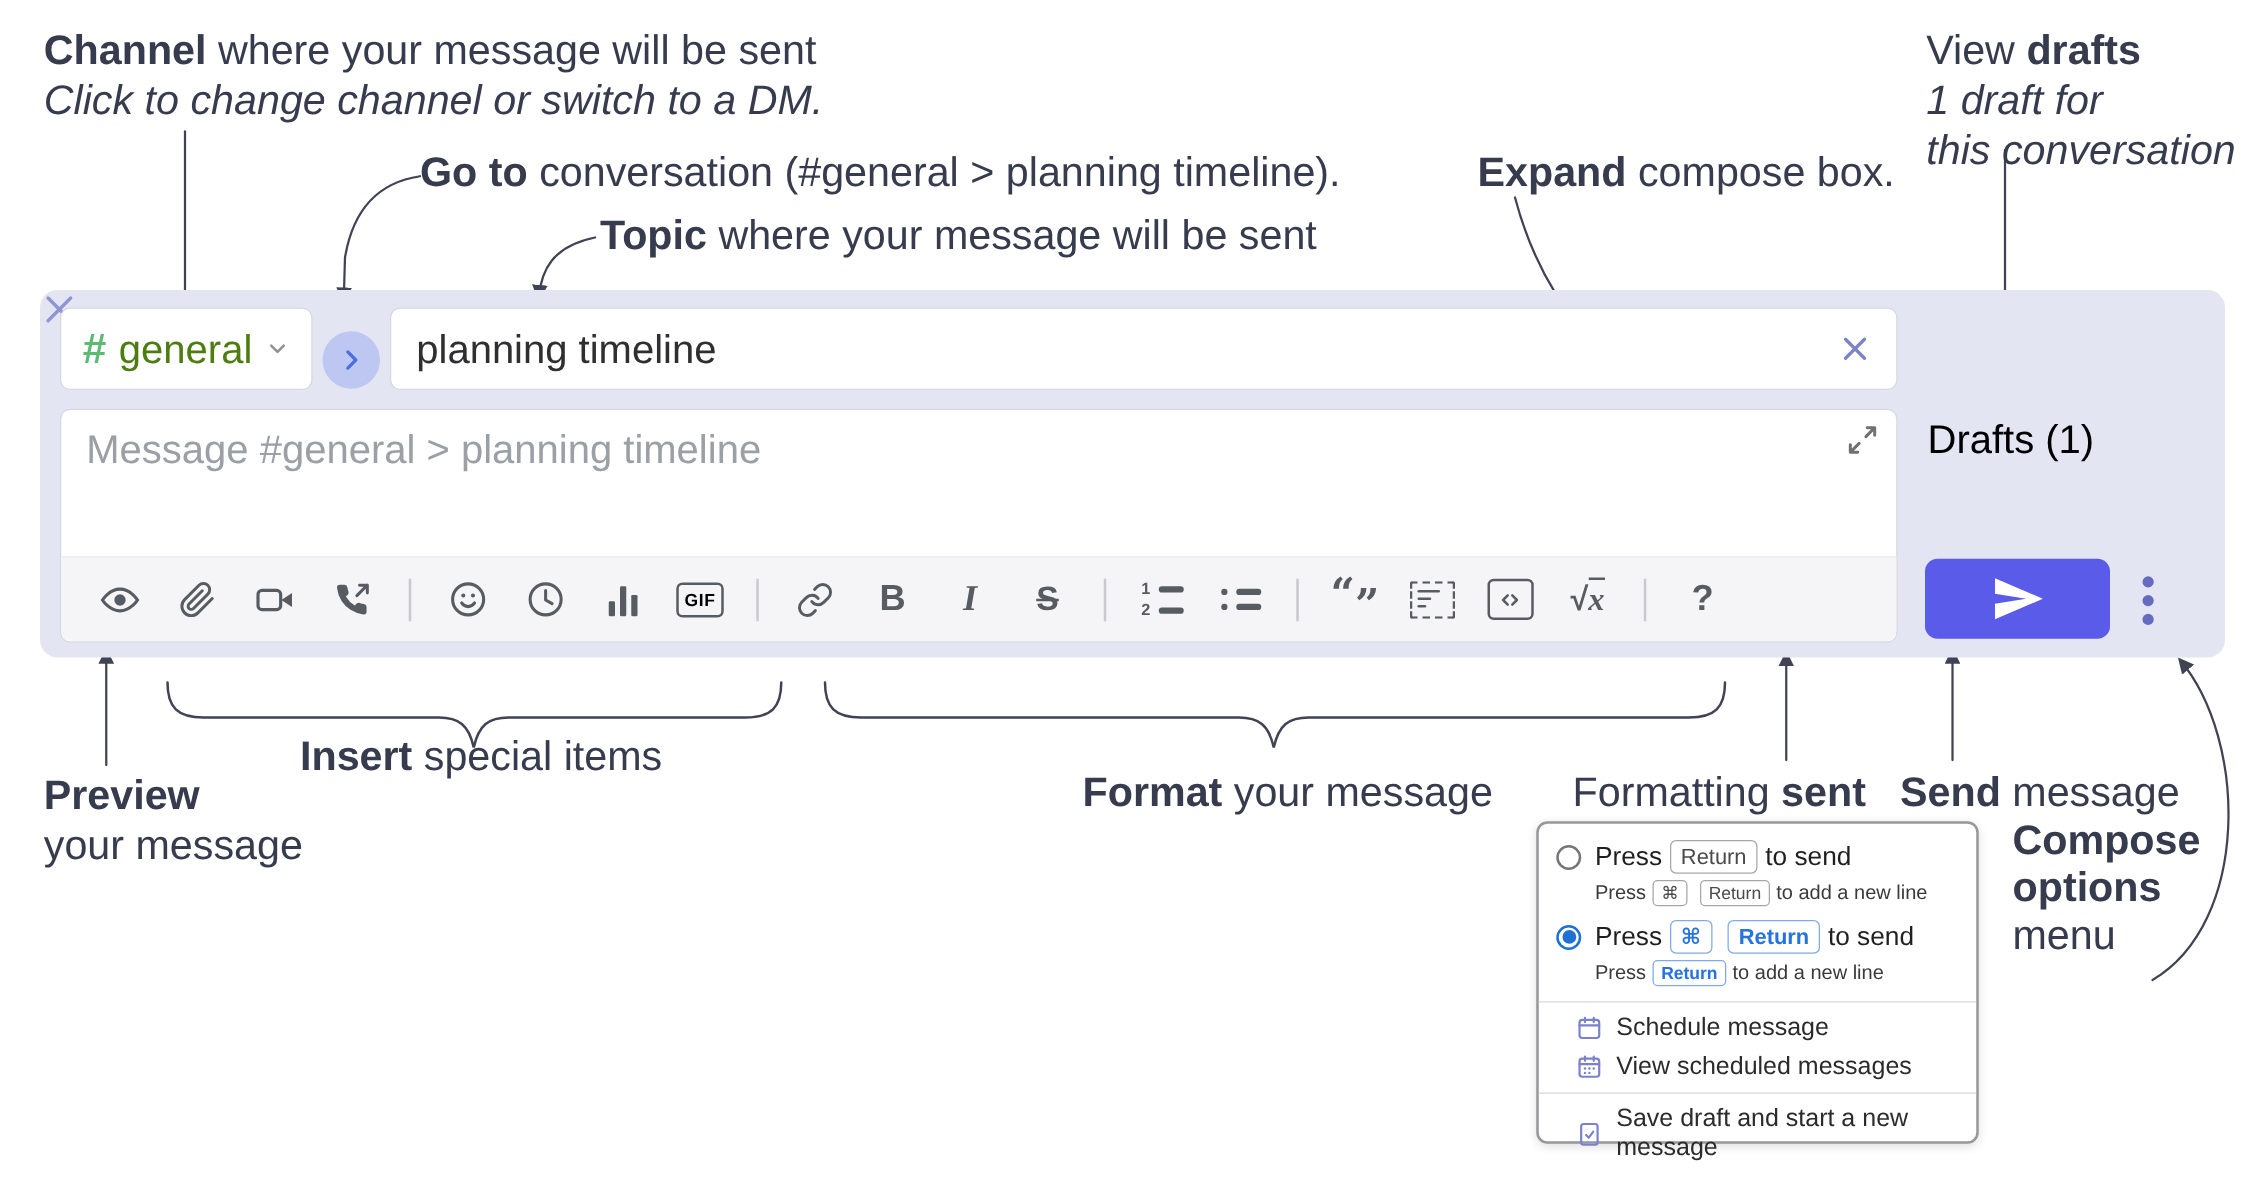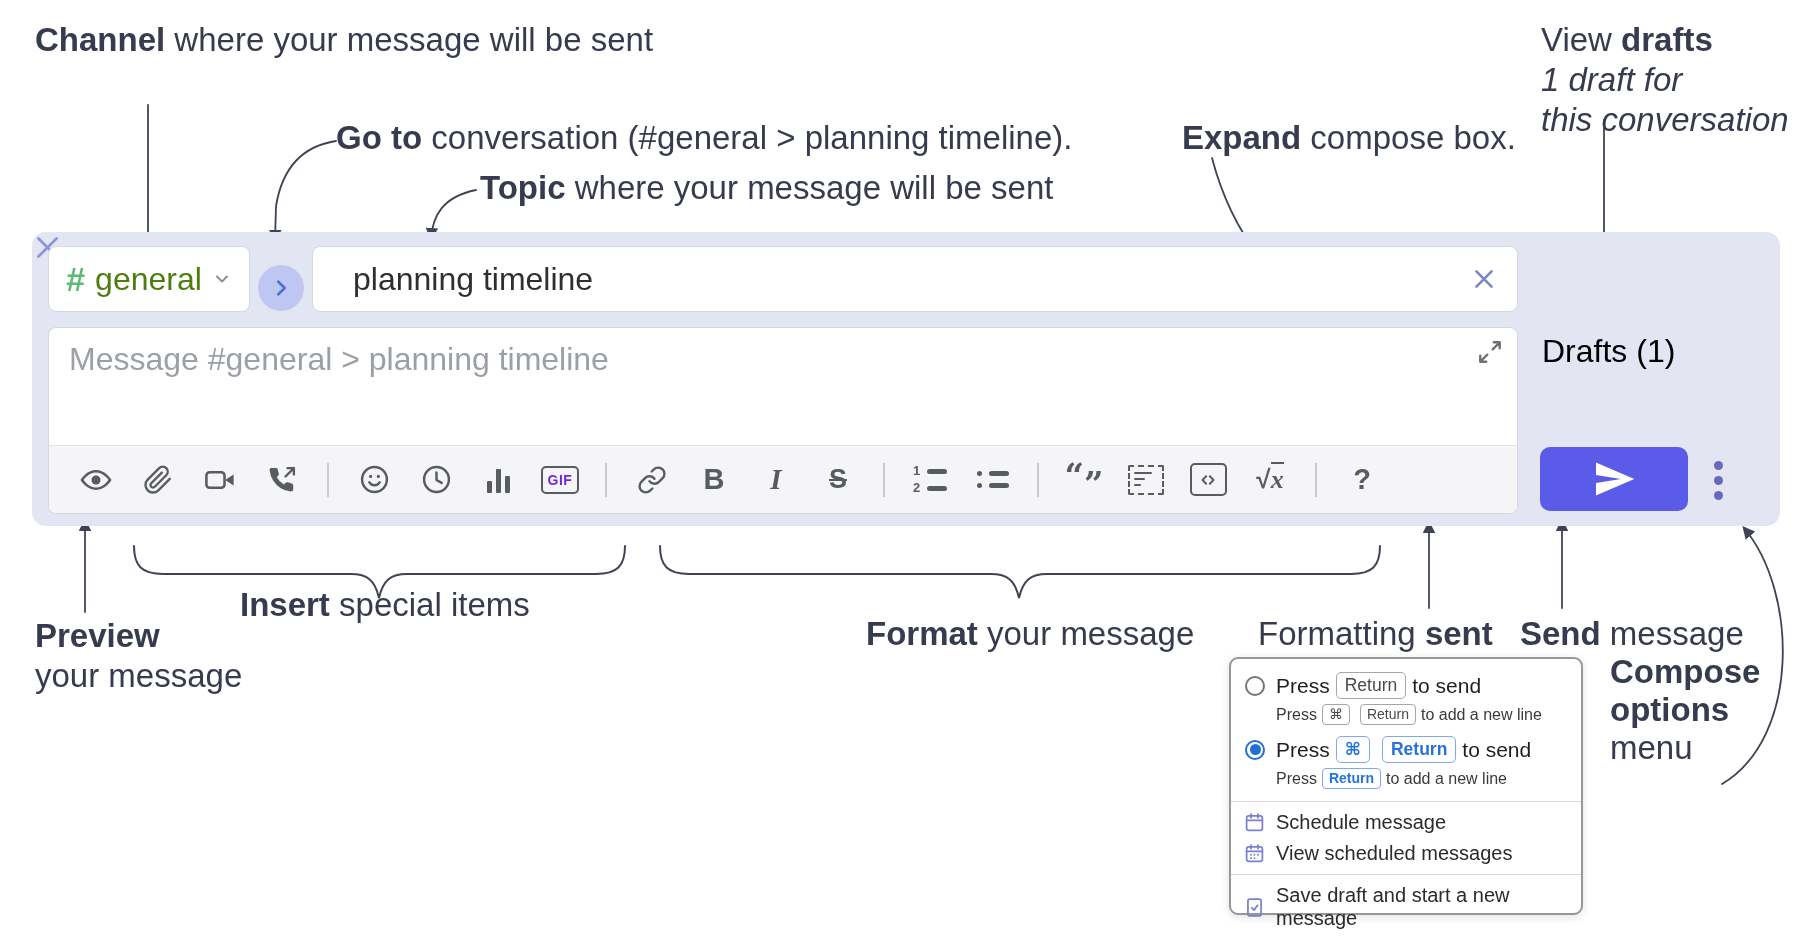--- a/index.html
+++ b/index.html
@@ -26,39 +26,39 @@
   .hash{font-size:34px;font-weight:700;color:#5cba74;}
   .channel-name{font-size:32px;color:#4d7c0f;}
   .goto-btn{
     position:absolute;left:226px;top:33px;width:46px;height:46px;border-radius:50%;
     background:#bdc7f1;display:flex;align-items:center;justify-content:center;cursor:pointer;
   }
   .topic-box{
     position:absolute;left:280px;top:14px;width:1206px;height:66px;
     display:flex;align-items:center;
   }
-  .topic-text{font-size:32px;color:#2e2e33;padding-left:20px;flex:1;margin-left:20px;}
+  .topic-text{font-size:32px;color:#2e2e33;padding-left:20px;flex:1;}
   .topic-clear{margin-right:20px;cursor:pointer;display:flex;}
   .message-box{
     position:absolute;left:16px;top:95px;width:1470px;height:187px;
   }
   .placeholder{position:absolute;left:20px;top:13px;font-size:32px;color:#9aa0a6;}
   .expand-btn{position:absolute;right:14px;top:11px;cursor:pointer;display:flex;}
   .toolbar{
     position:absolute;left:0;right:0;bottom:0;height:68px;background:#f5f5f7;
     border-top:1px solid #e2e2e6;border-radius:0 0 8px 8px;
     display:flex;align-items:center;padding:0 16px;box-sizing:border-box;
   }
   .tb{width:44px;height:44px;margin:0 9px;display:flex;align-items:center;justify-content:center;cursor:pointer;color:#575c63;}
   .tsep{width:2px;height:34px;background:#c9c9ce;margin:0 14px;}
   .tb .ltr{font-size:29px;font-weight:700;color:#575c63;}
   .tb .ltr-i{font-size:29px;font-weight:600;font-style:italic;font-family:"Liberation Serif","DejaVu Serif",serif;color:#575c63;}
   .tb .ltr-s{font-size:27px;font-weight:600;color:#575c63;text-decoration:line-through;}
   .tb .qmark{font-size:29px;font-weight:600;color:#575c63;}
-  .gif-box{border:2.4px solid #575c63;border-radius:5px;font-size:14px;font-weight:700;padding:4px 5px;color:#6d28d9;letter-spacing:.5px;}
+  .gif-box{border:2.4px solid #575c63;border-radius:5px;font-size:14px;font-weight:700;padding:4px 5px;color:#000000;letter-spacing:.5px;}
   .code-box{border:2.4px solid #575c63;border-radius:5px;width:33px;height:29px;display:flex;align-items:center;justify-content:center;}
   .poll{display:flex;align-items:flex-end;gap:4px;height:26px;}
   .poll div{width:5px;background:#575c63;border-radius:1px;}
   .olrow,.ulrow{display:flex;flex-direction:column;gap:7px;}
   .olrow .r,.ulrow .r{display:flex;align-items:center;gap:5px;}
   .olrow .n{font-size:13px;font-weight:700;color:#575c63;width:9px;line-height:10px;}
   .bar{width:20px;height:5px;background:#575c63;border-radius:2.5px;}
   .ulrow .dot{width:5px;height:5px;border-radius:50%;background:#575c63;margin:0 2px;}
   .quote-ic{font-family:"DejaVu Serif","Liberation Serif",serif;font-weight:700;color:#575c63;font-size:34px;line-height:20px;display:flex;}
   .quote-ic span:last-child{margin-top:9px;}
@@ -84,21 +84,21 @@
   .optmain{font-size:21px;color:#1f1f1f;display:flex;align-items:center;}
   .radio{width:16px;height:16px;border:2px solid #767676;border-radius:50%;background:#fff;flex:none;}
   .radio.sel{border-color:#2170d3;position:relative;}
   .radio.sel::after{content:"";position:absolute;inset:2.5px;background:#2170d3;border-radius:50%;}
   .sub{padding:1px 14px 7px 45px;font-size:16px;color:#3a3a3a;display:flex;align-items:center;}
   .key{border:1.5px solid #a6a6a6;border-radius:5px;padding:0 8px;font-size:17.5px;line-height:25px;color:#4a4a4a;background:#fff;display:inline-block;margin:0 6px;}
   .key.blue{border-color:#7fa9ea;color:#2673dd;font-weight:700;}
   .skey{border:1.2px solid #a6a6a6;border-radius:4px;padding:0 6px;font-size:14px;line-height:19px;color:#4a4a4a;background:#fff;display:inline-block;margin:0 5px;}
   .skey.blue{border-color:#7fa9ea;color:#2673dd;font-weight:700;}
   .pdiv{border-top:1.5px solid #d8d8d8;margin:5px 0;}
-  .mitem{display:flex;align-items:center;gap:11px;padding:4px 13px;font-size:20px;color:#2b2b2b;cursor:pointer;}
+  .mitem{display:flex;align-items:center;gap:11px;padding:4px 30px;font-size:20px;color:#2b2b2b;cursor:pointer;}
   .mitem svg{flex:none;}
 </style>
 </head>
 <body>
 
 <svg id="connectors" width="1814" height="944">
   <defs>
     <marker id="ah" viewBox="0 0 10 10" refX="8" refY="5" markerWidth="7" markerHeight="7" orient="auto-start-reverse">
       <path d="M0,0 L10,5 L0,10 z" fill="#3f4354"></path>
     </marker>
@@ -115,20 +115,21 @@
     <path d="M1722,784 C1800,738 1798,592 1744,528" marker-end="url(#ah)"></path>
   </g>
   <g stroke="#3f4354" stroke-width="2" fill="none" stroke-linecap="round">
     <path d="M134,546 C134,566 142,574 163,574 L351,574 C367,574 375,580 379,598 C383,580 391,574 407,574 L596,574 C617,574 625,566 625,546"></path>
     <path d="M660,546 C660,566 668,574 689,574 L991,574 C1007,574 1015,580 1019,598 C1023,580 1031,574 1047,574 L1351,574 C1372,574 1380,566 1380,546"></path>
   </g>
 </svg>
 
 <div class="abs ann" style="left:35px;top:20px;">
   <div><b>Channel</b><span> where your message will be sent</span></div>
+  <div class="it">Click to change channel or switch to a DM.</div>
 </div>
 
 <div class="abs ann" style="left:336px;top:118px;">
   <b>Go to</b><span> conversation (#general &gt; planning timeline).</span>
 </div>
 
 <div class="abs ann" style="left:480px;top:168px;">
   <b>Topic</b><span> where your message will be sent</span>
 </div>
 

